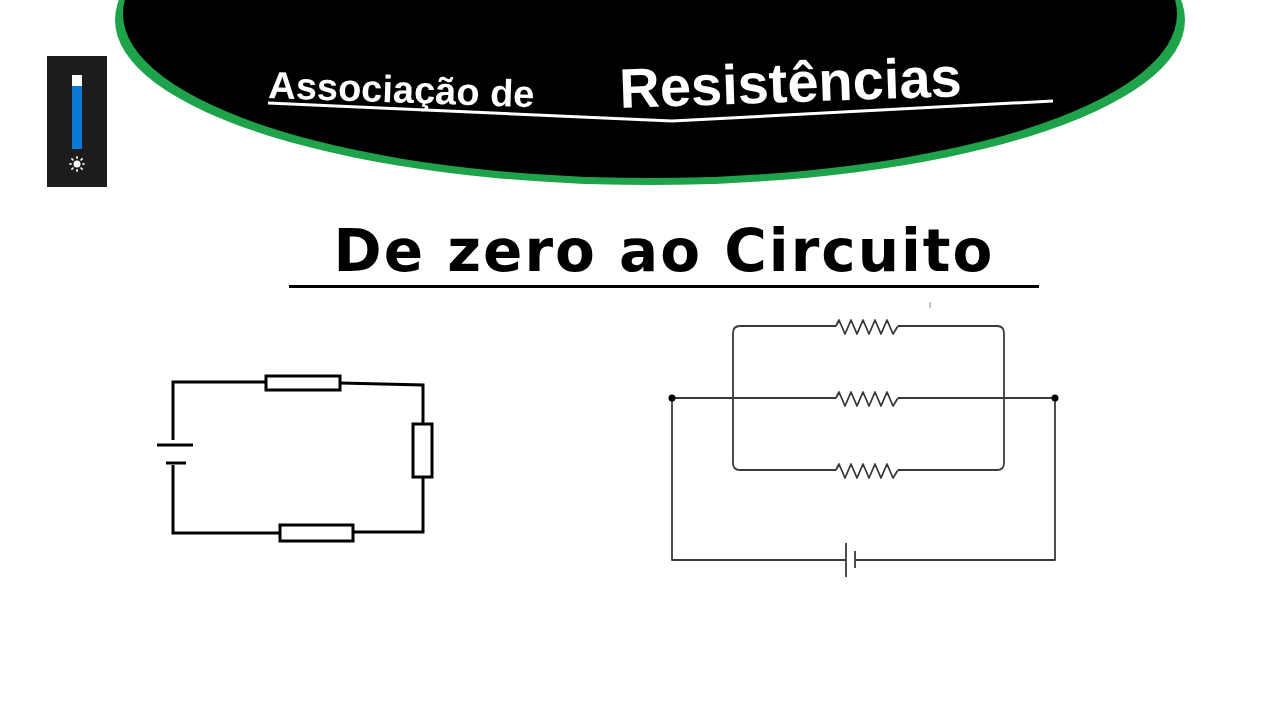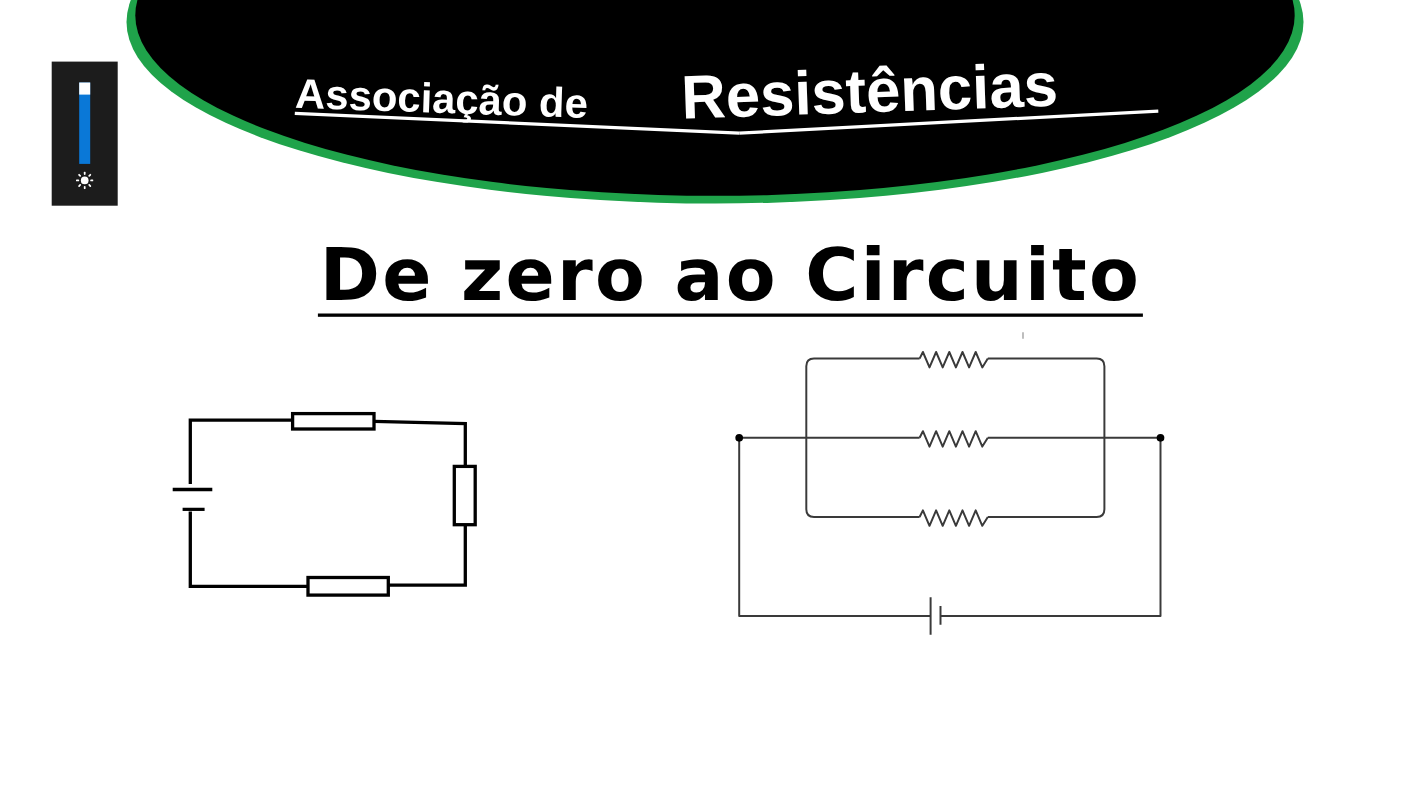--- a/index.html
+++ b/index.html
@@ -3,21 +3,21 @@
 <meta charset="utf-8">
 <style>
   html,body{margin:0;padding:0;}
   body{width:1280px;height:720px;background:#ffffff;position:relative;overflow:hidden;font-family:"Liberation Sans",sans-serif;}
   .banner{position:absolute;left:0;top:0;width:1280px;height:200px;}
   .brightness{position:absolute;left:47px;top:56px;width:60px;height:131px;background:#1c1c1c;}
   .brightness .track{position:absolute;left:25px;top:19px;width:10px;height:74px;background:#0a78d7;}
   .brightness .thumb{position:absolute;left:25px;top:19px;width:10px;height:11px;background:#ffffff;}
   .brightness .sun{position:absolute;left:22px;top:100px;width:16px;height:16px;}
   .subtitle{position:absolute;left:289px;top:212px;width:750px;height:78px;}
-  .subtitle-text{position:absolute;left:0;top:0;width:750px;text-align:center;font-family:"DejaVu Sans",sans-serif;font-weight:bold;font-size:66px;line-height:78px;letter-spacing:2px;color:#000;}
+  .subtitle-text{position:absolute;left:0;top:0;width:750px;text-align:center;font-family:"DejaVu Sans",sans-serif;font-weight:bold;font-size:58px;line-height:78px;letter-spacing:2px;color:#000;}
   .subtitle-underline{position:absolute;left:0;top:73px;width:750px;height:3px;background:#000;}
   .circuit{position:absolute;}
 </style>
 </head>
 <body>
 
 <svg class="banner" viewBox="0 0 1280 200" width="1280" height="200">
   <ellipse cx="650" cy="20" rx="535" ry="165" fill="#1fa34a"></ellipse>
   <ellipse cx="650" cy="14" rx="527" ry="164" fill="#000000"></ellipse>
   <line x1="268" y1="103" x2="672" y2="121" stroke="#ffffff" stroke-width="3"></line>

